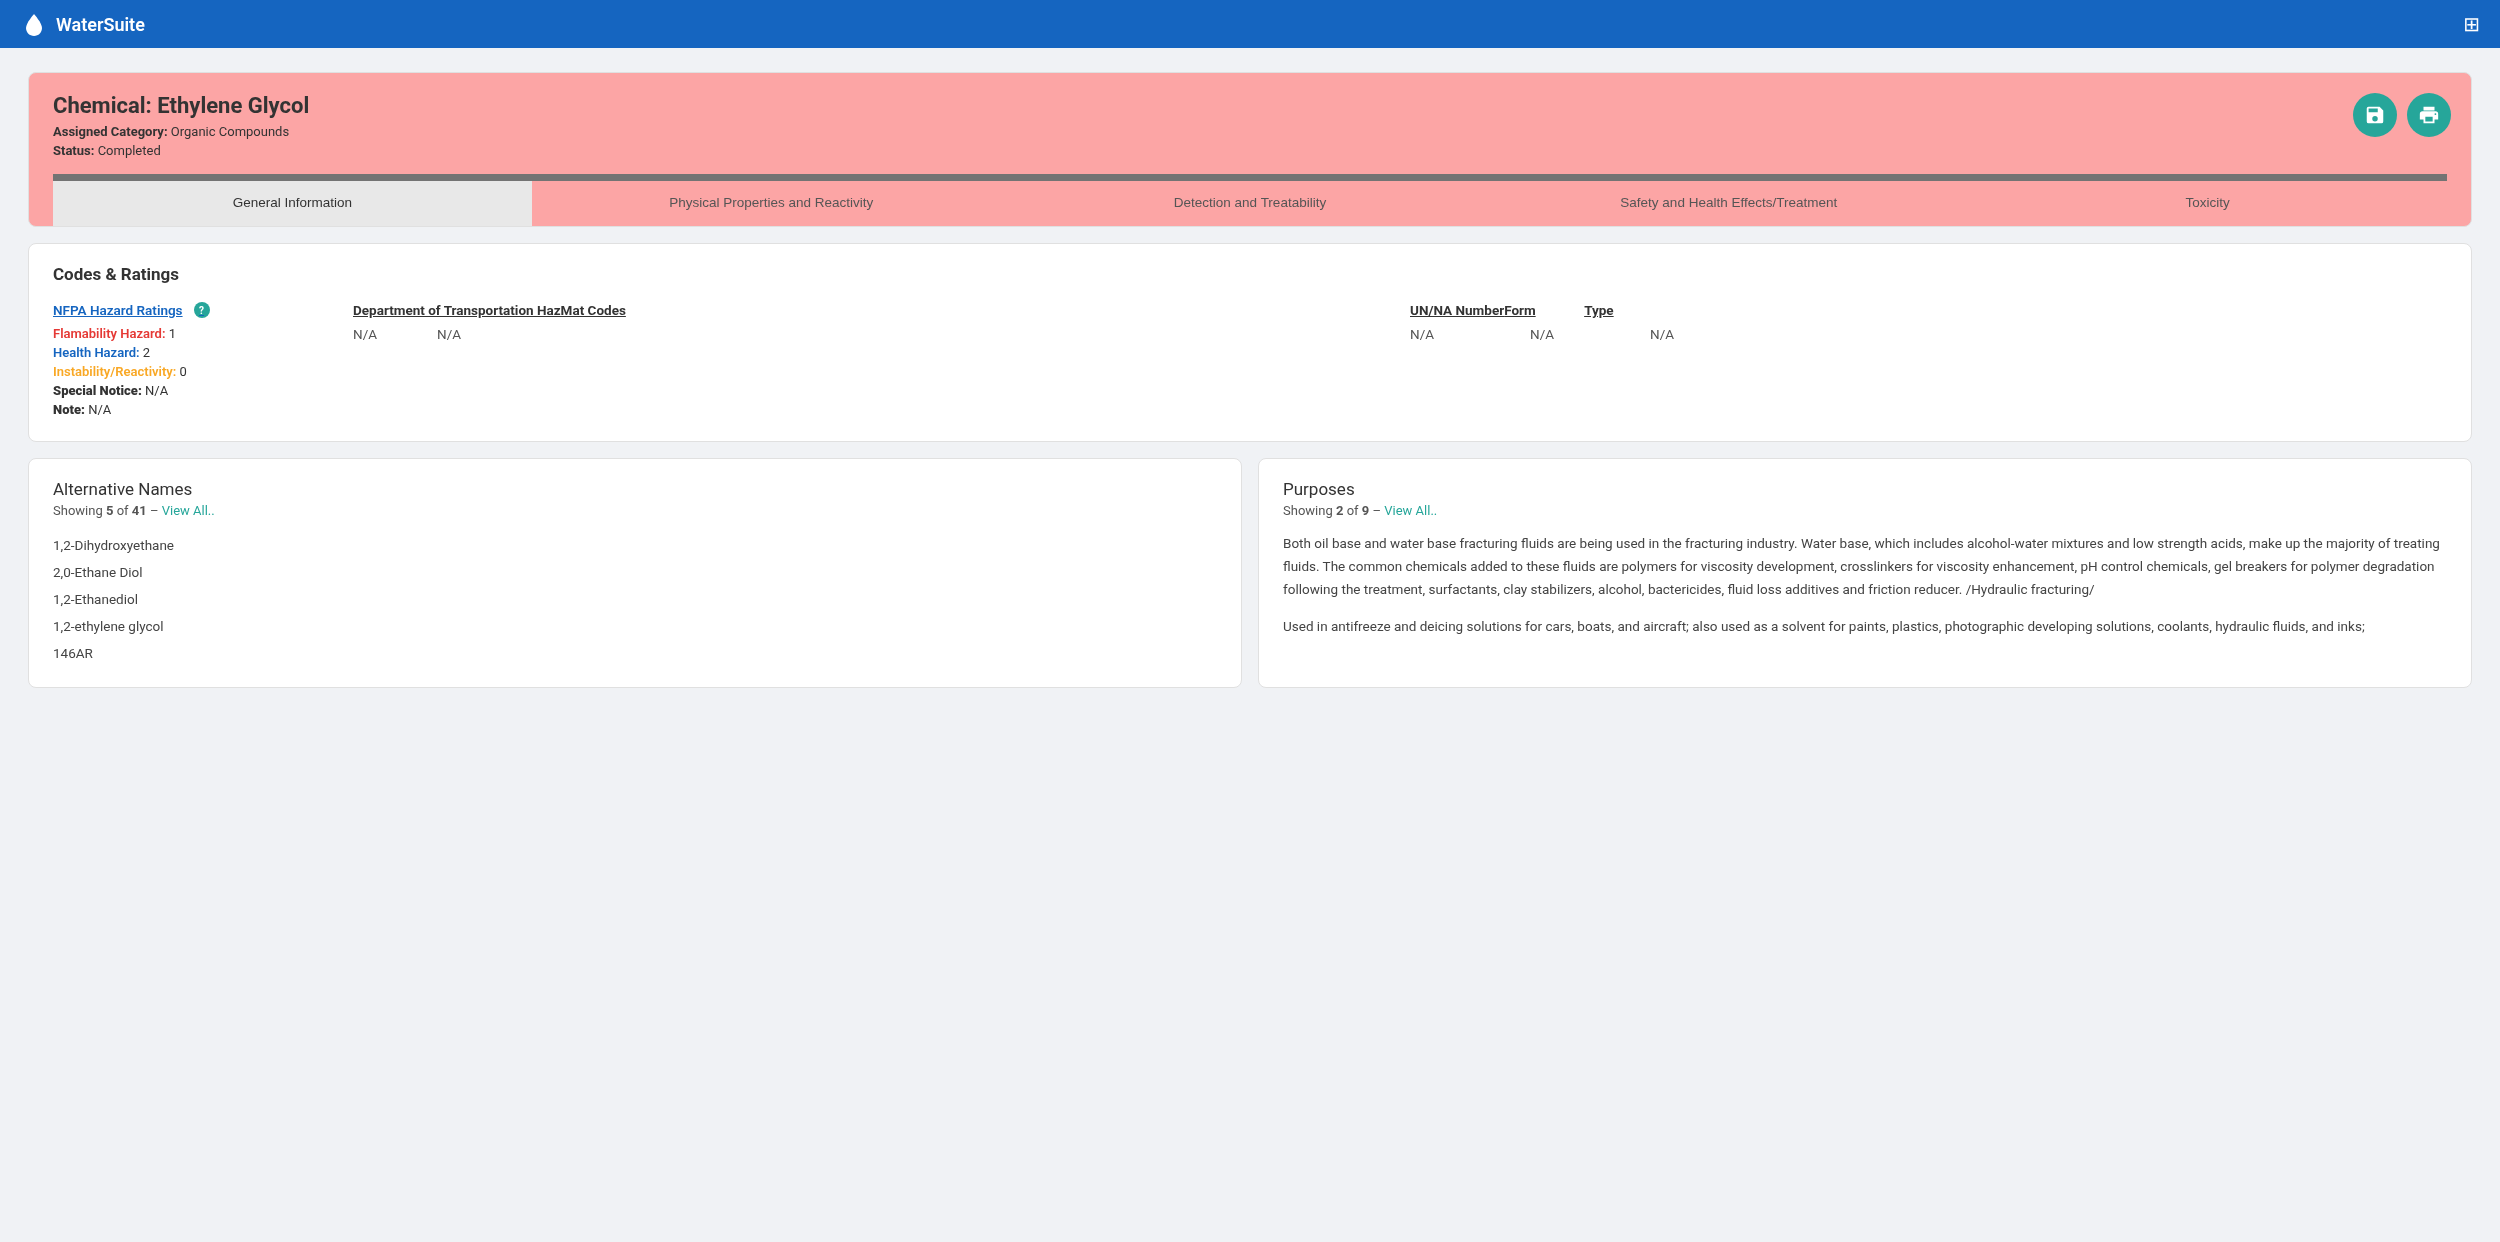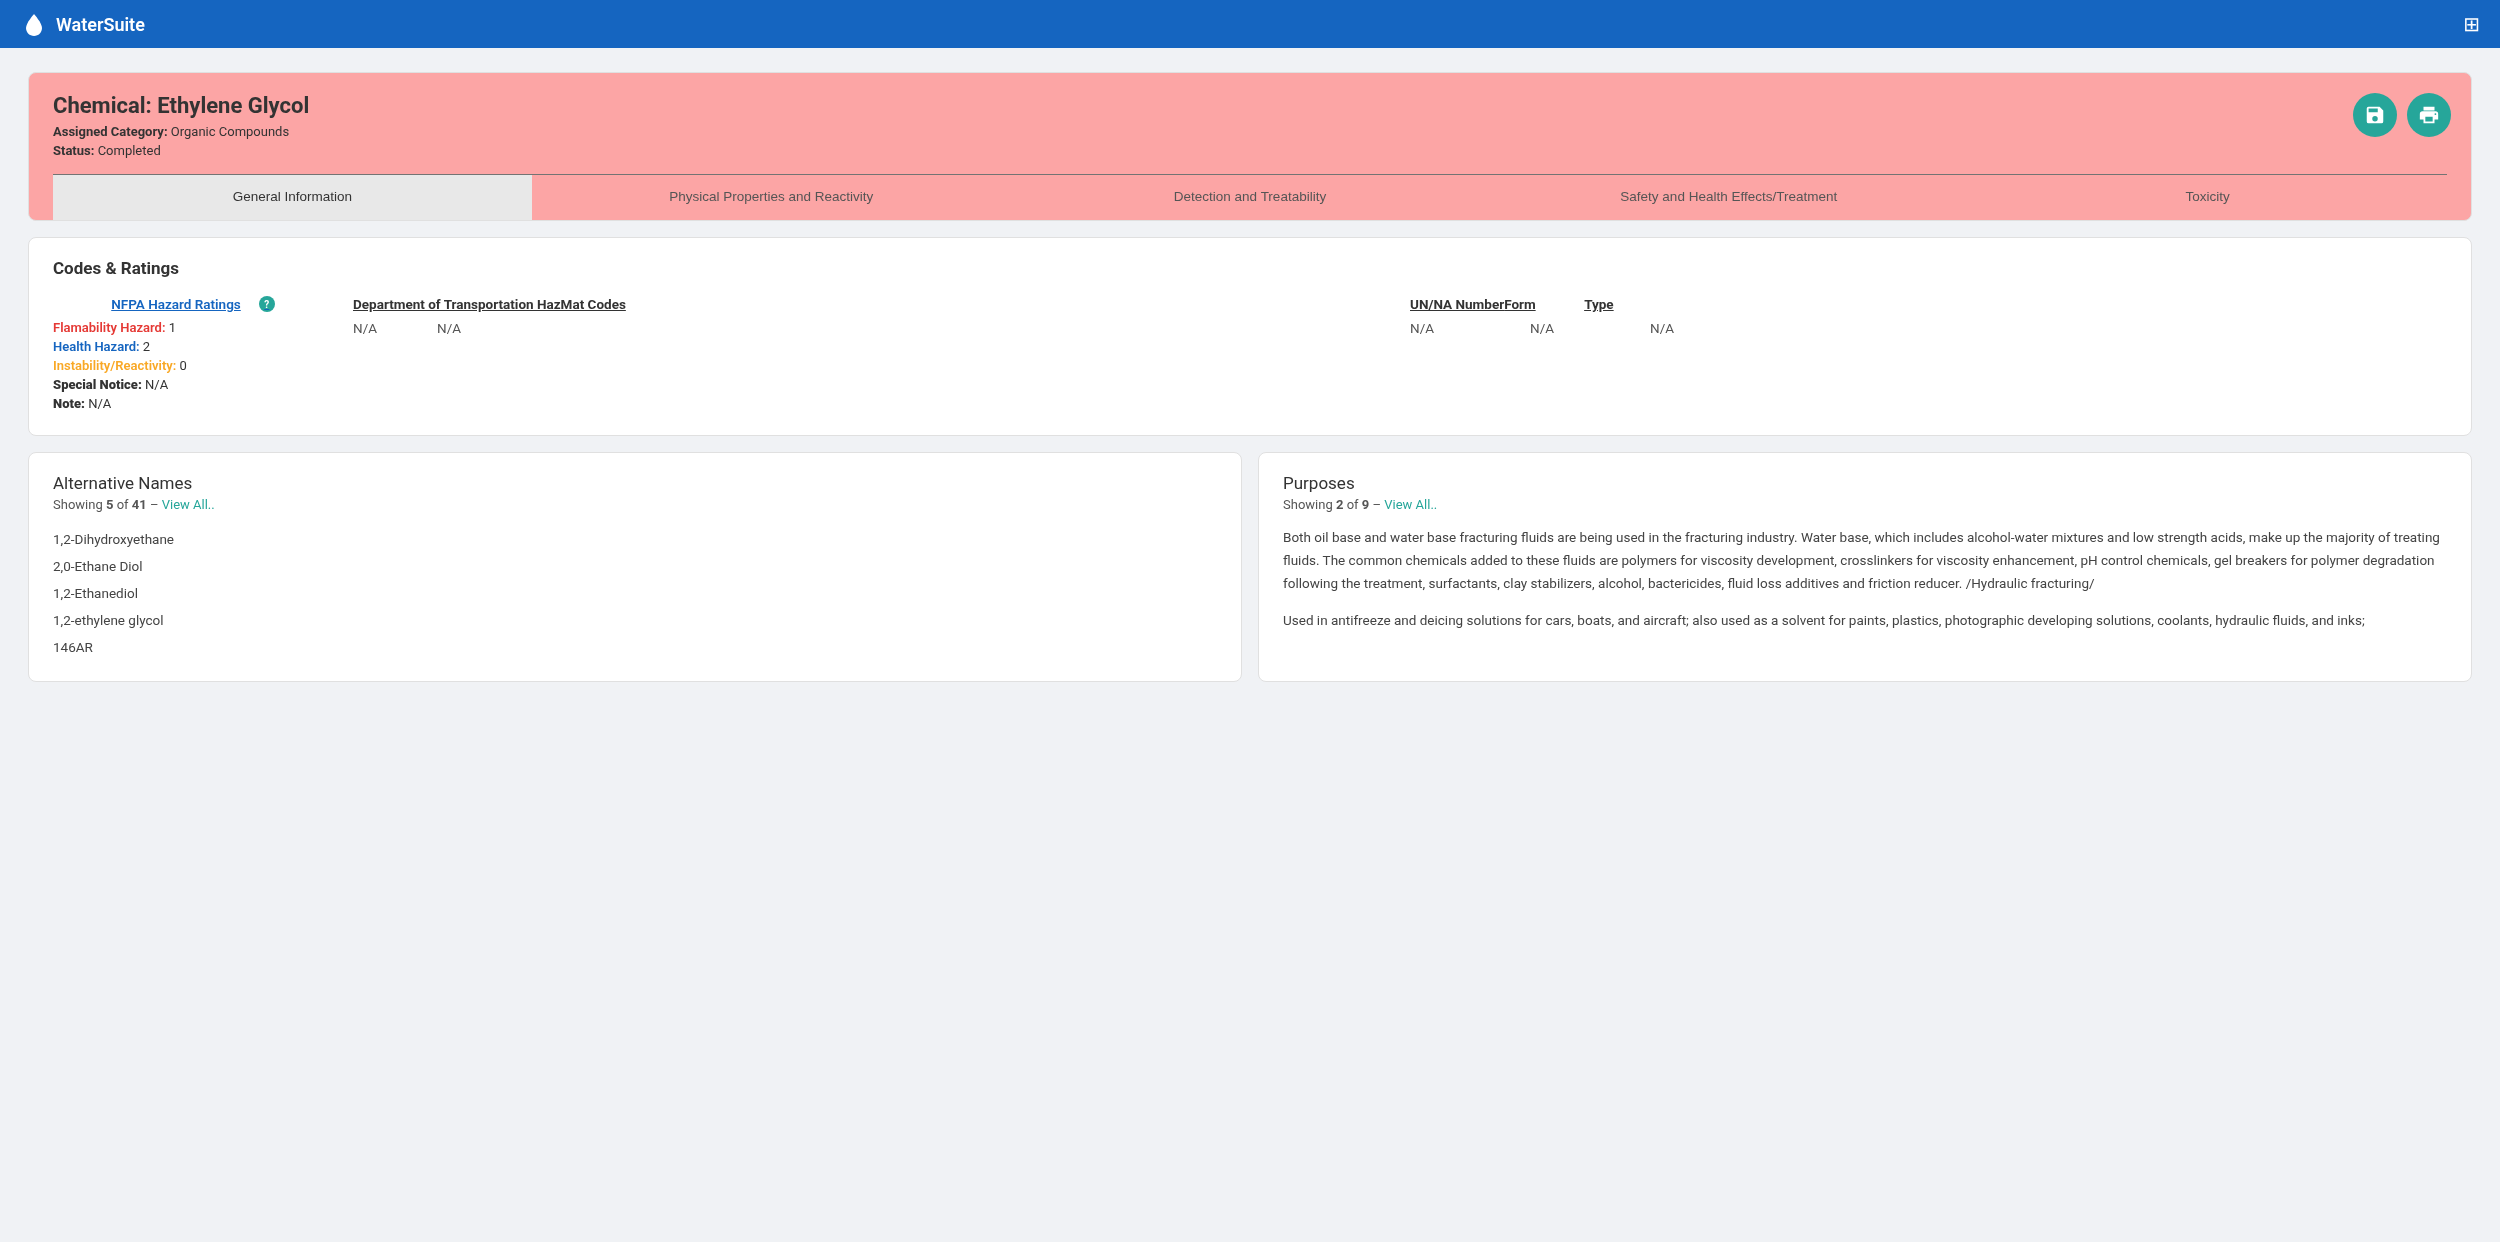--- a/index.html
+++ b/index.html
@@ -76,21 +76,21 @@
       align-items: center;
       justify-content: center;
       color: white;
       font-size: 18px;
     }
 
     
     .tabs-bar {
       display: flex;
       margin-top: 16px;
-      border-top: 1px solid #737373;
+      border-top: 7px solid #737373;
     }
     .tab {
       flex: 1;
       padding: 14px 10px;
       text-align: center;
       cursor: pointer;
       font-size: 13.5px;
       color: #555;
       border: none;
       background: transparent;
@@ -124,23 +124,22 @@
 
     
     .nfpa-section {}
     .nfpa-heading {
       font-size: 13.5px;
       font-weight: 600;
       color: #1565c0;
       text-decoration: underline;
       display: flex;
       align-items: center;
-      gap: 18px;
+      gap: 11px;
       margin-bottom: 8px;
-      justify-content: center;
     }
     .nfpa-heading .info-icon {
       width: 16px;
       height: 16px;
       border-radius: 50%;
       background: #26a69a;
       color: white;
       font-size: 10px;
       display: inline-flex;
       align-items: center;

